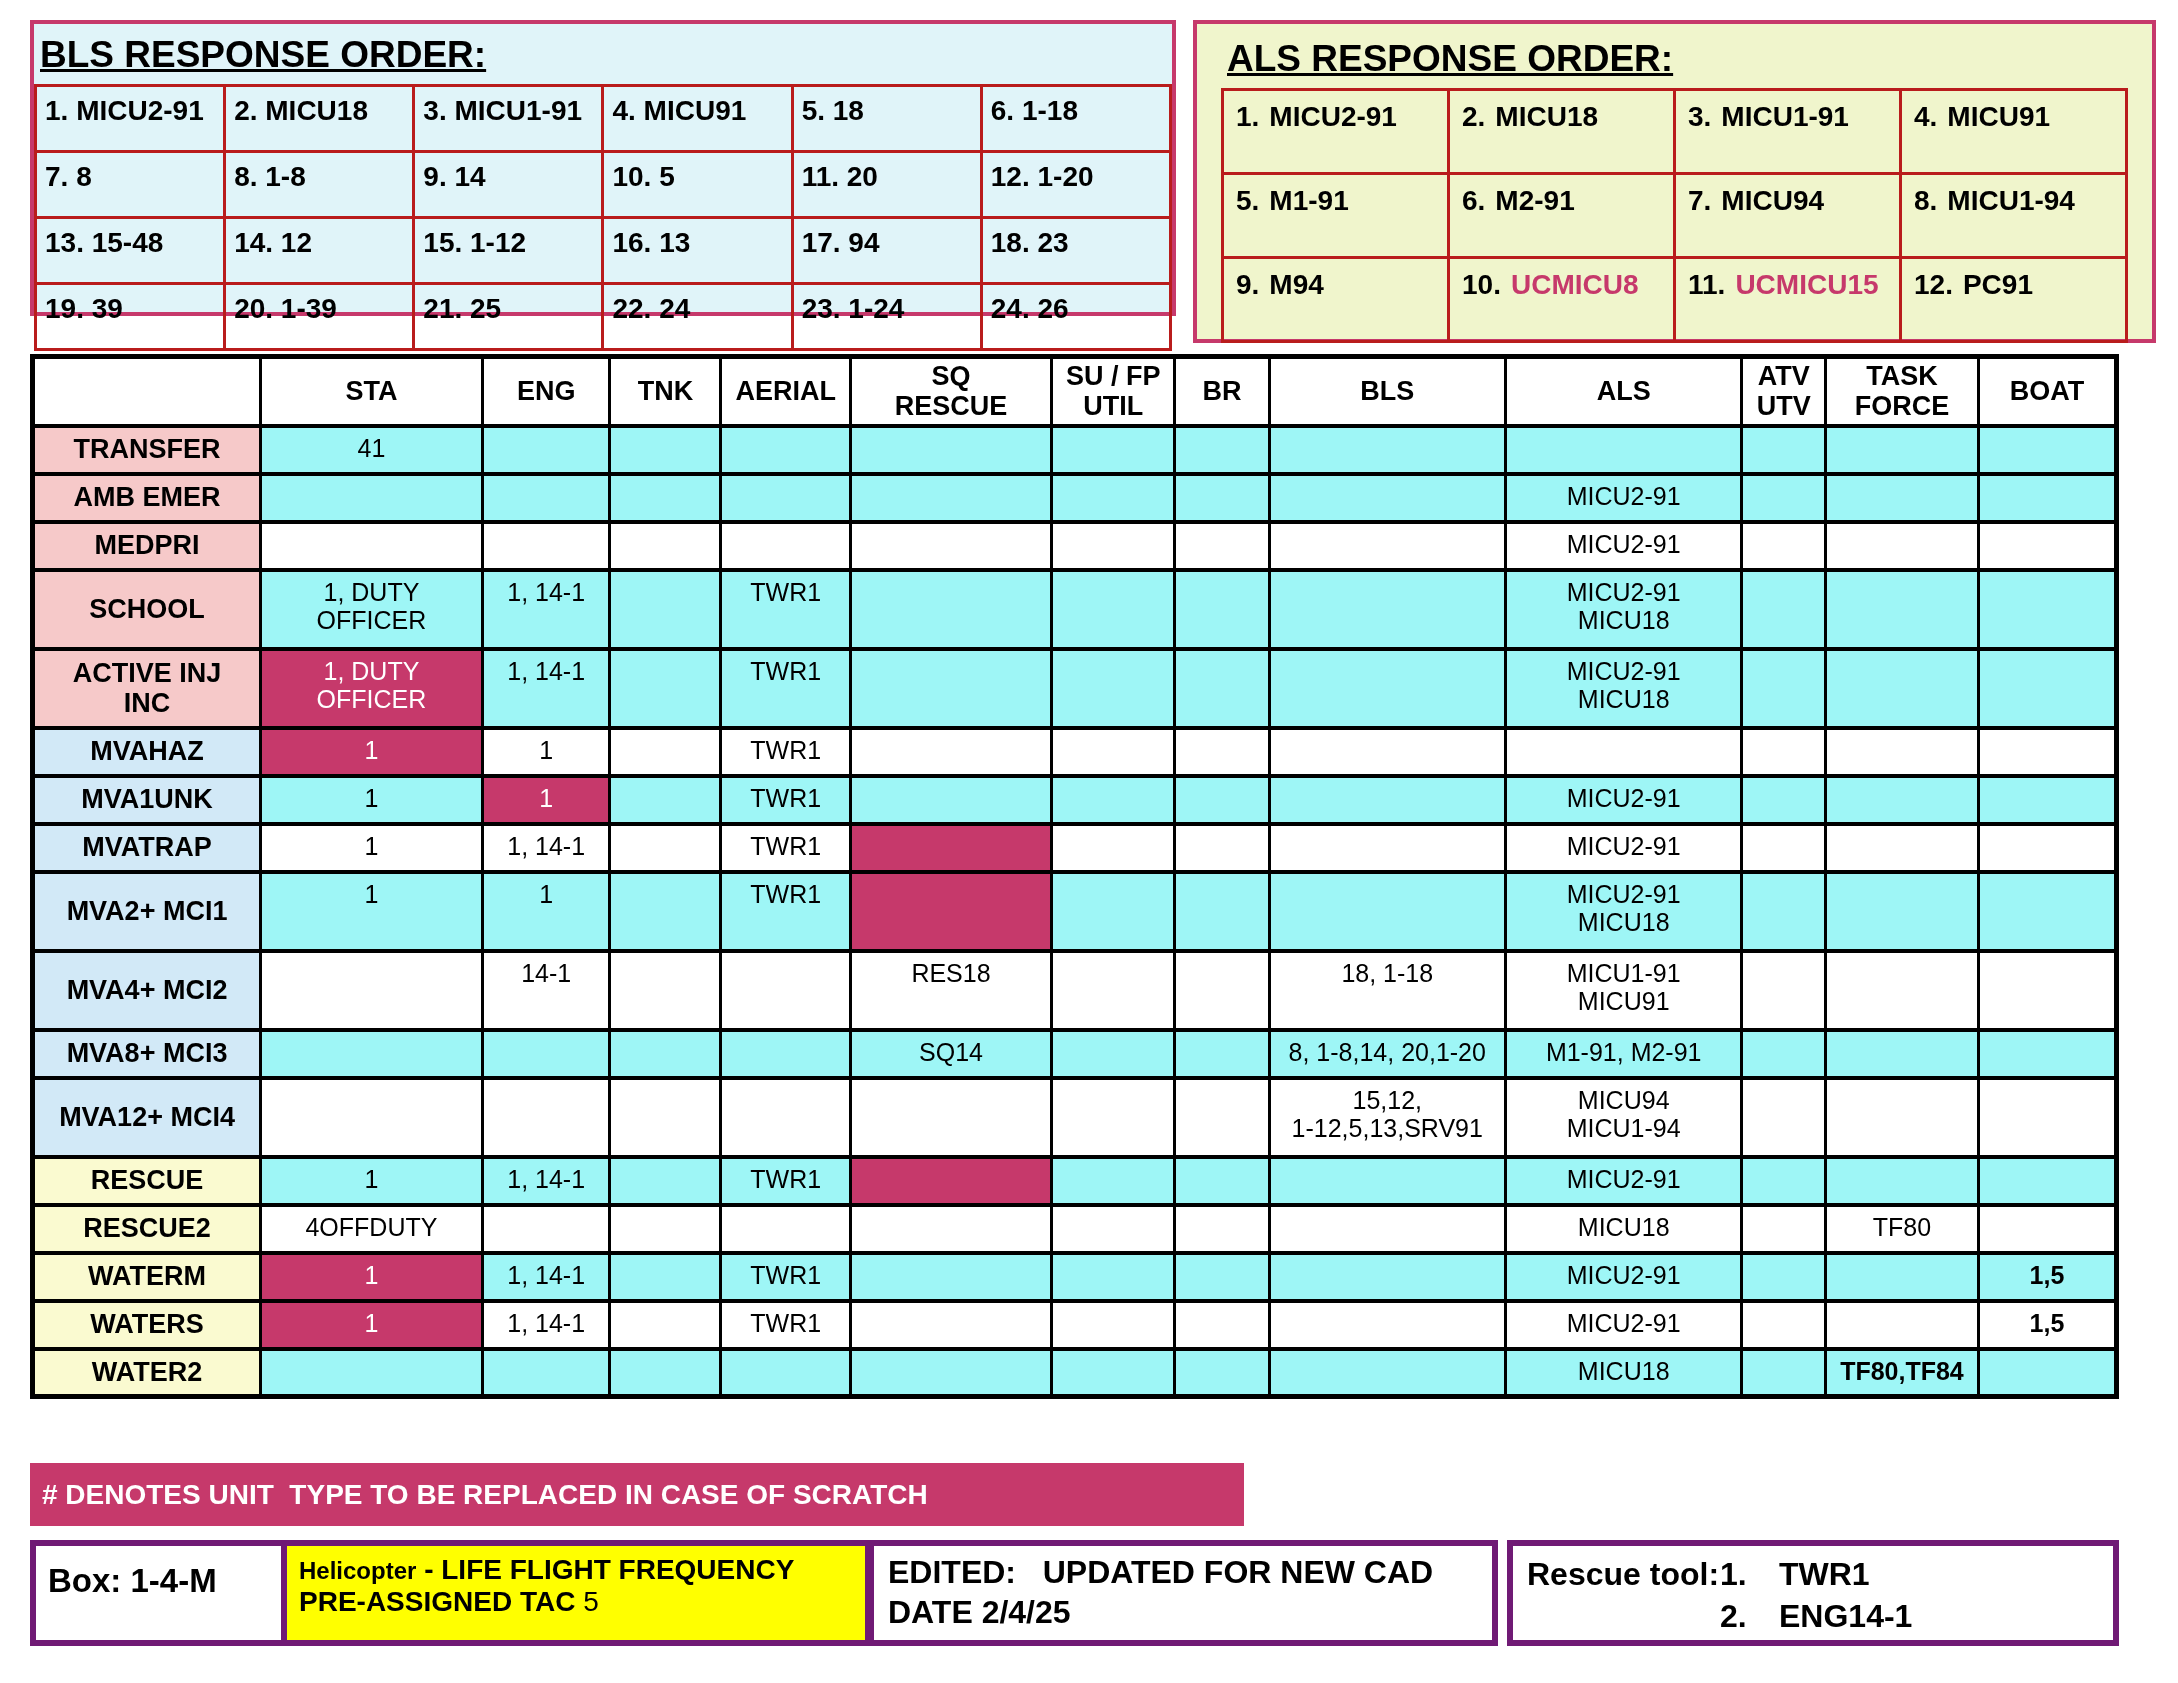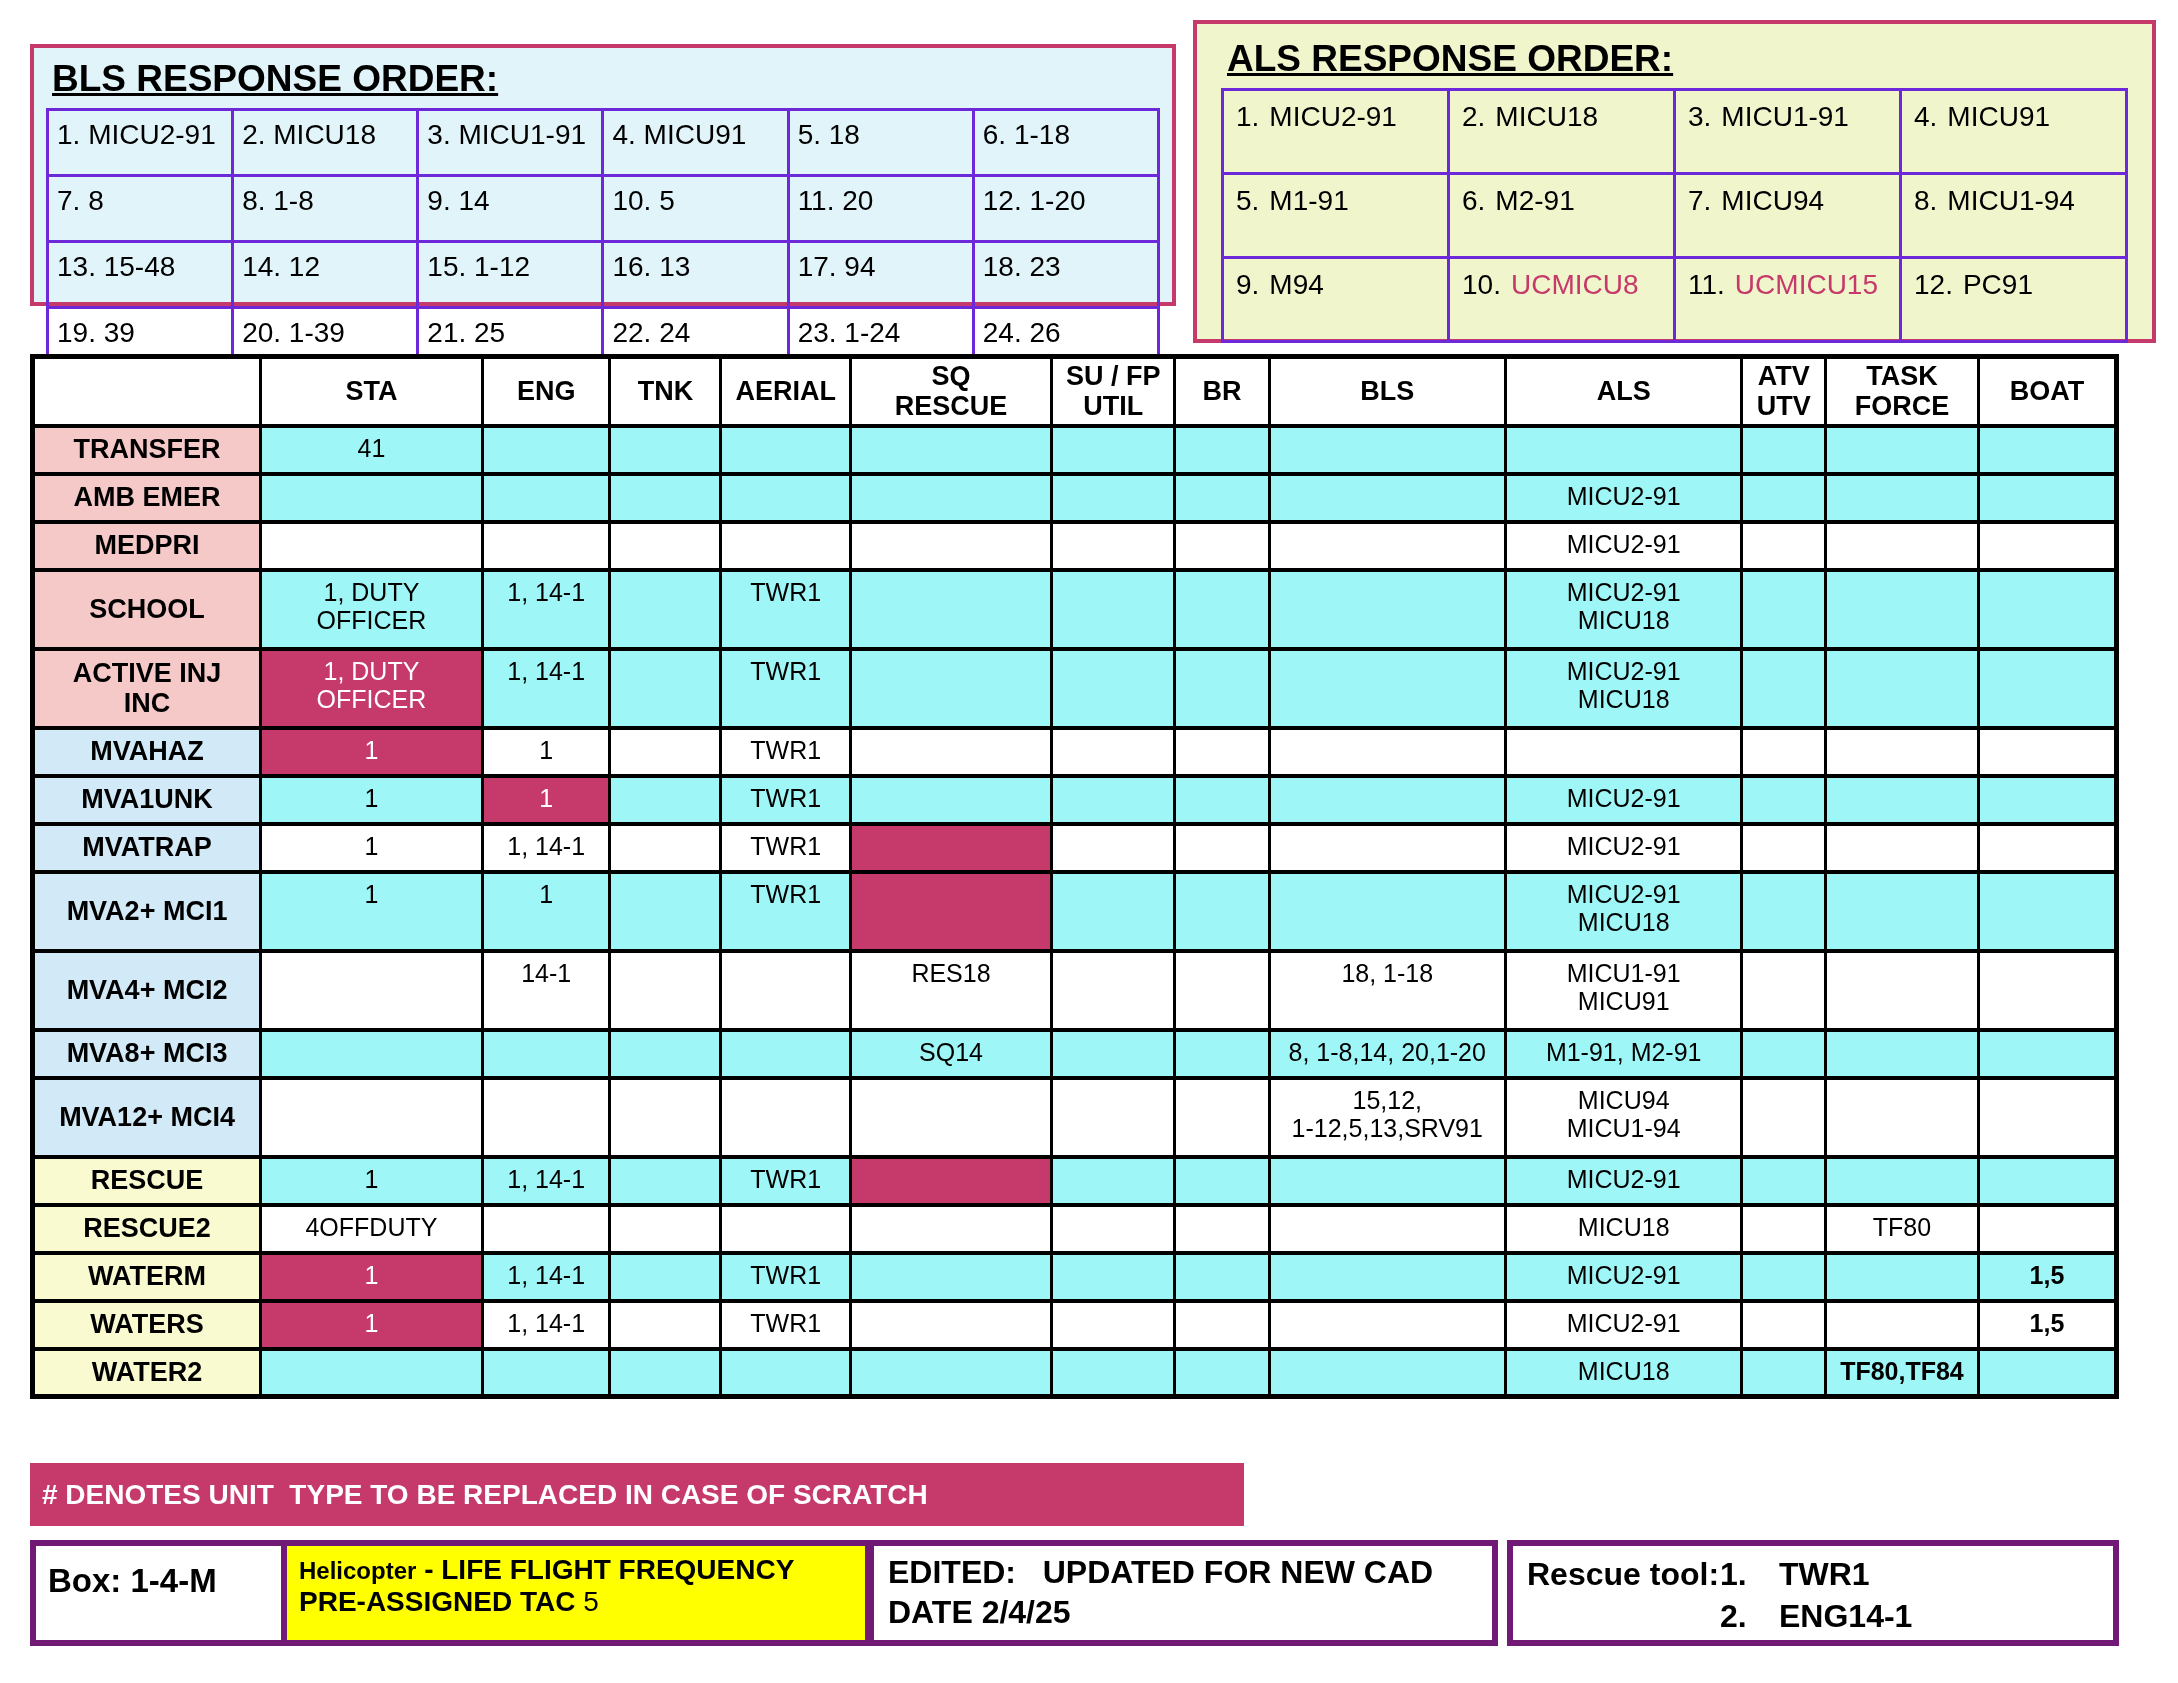--- a/index.html
+++ b/index.html
@@ -1,25 +1,25 @@
 <!DOCTYPE html>
 <html style="--cyan: #9EF6F6; --magenta: #C6396B; --pink-label: #F6C9C9; --blue-label: #D2E9F7; --yellow-label: #FAFAD0; --bls-box-bg: #E0F4F9; --als-box-bg: #F0F5CC; --accent-yellow: #FFFF00; --red-text: #C6396B;"><head>
 <meta charset="utf-8">
 <style>
   html,body{margin:0;padding:0;background:#ffffff;}
   body{font-family:"Liberation Sans", sans-serif; color:#000;}
   .page{position:relative;width:2178px;height:1683px;background:#fff;overflow:hidden;}
 
   
   .order-box{position:absolute;box-sizing:border-box;border:4px solid var(--magenta,#C6396B);}
-  .bls-box{left:30px;top:20px;width:1146px;height:262px;background:var(--bls-box-bg,#E0F4F9);padding:4px 12px;margin-top:24px;}
+  .bls-box{left:30px;top:20px;width:1146px;height:296px;background:var(--bls-box-bg,#E0F4F9);padding:4px 0;}
   .als-box{left:1193px;top:20px;width:963px;height:323px;background:var(--als-box-bg,#F0F5CC);padding:8px 24px;}
   .order-title{font-size:37px;font-weight:bold;text-decoration:underline;margin:6px 0 8px 6px;white-space:pre-wrap;}
   .order-table{width:100%;border-collapse:collapse;table-layout:fixed;}
-  .order-table td{border:3px solid #6d28d9;font-weight:normal;font-size:28px;vertical-align:top;white-space:pre-wrap;}
+  .order-table td{border:3px solid #b91c1c;font-weight:bold;font-size:28px;vertical-align:top;white-space:pre-wrap;}
   .bls-table td{height:55px;padding:8px 2px 0 8px;}
   .als-table td{height:71px;padding:10px 2px 0 12px;}
   .als-num{margin-right:10px;}
   .als-unit.red{color:var(--red-text,#C6396B);}
 
   
   .matrix{position:absolute;left:30px;top:354px;width:2089px;border-collapse:collapse;table-layout:fixed;border:5px solid #000;}
   .matrix th,.matrix td{border-left:3px solid #000;border-right:3px solid #000;border-top:4px solid #000;border-bottom:4px solid #000;
     white-space:pre-wrap;overflow:hidden;line-height:1.12;}
   .matrix thead tr{height:69px;}

